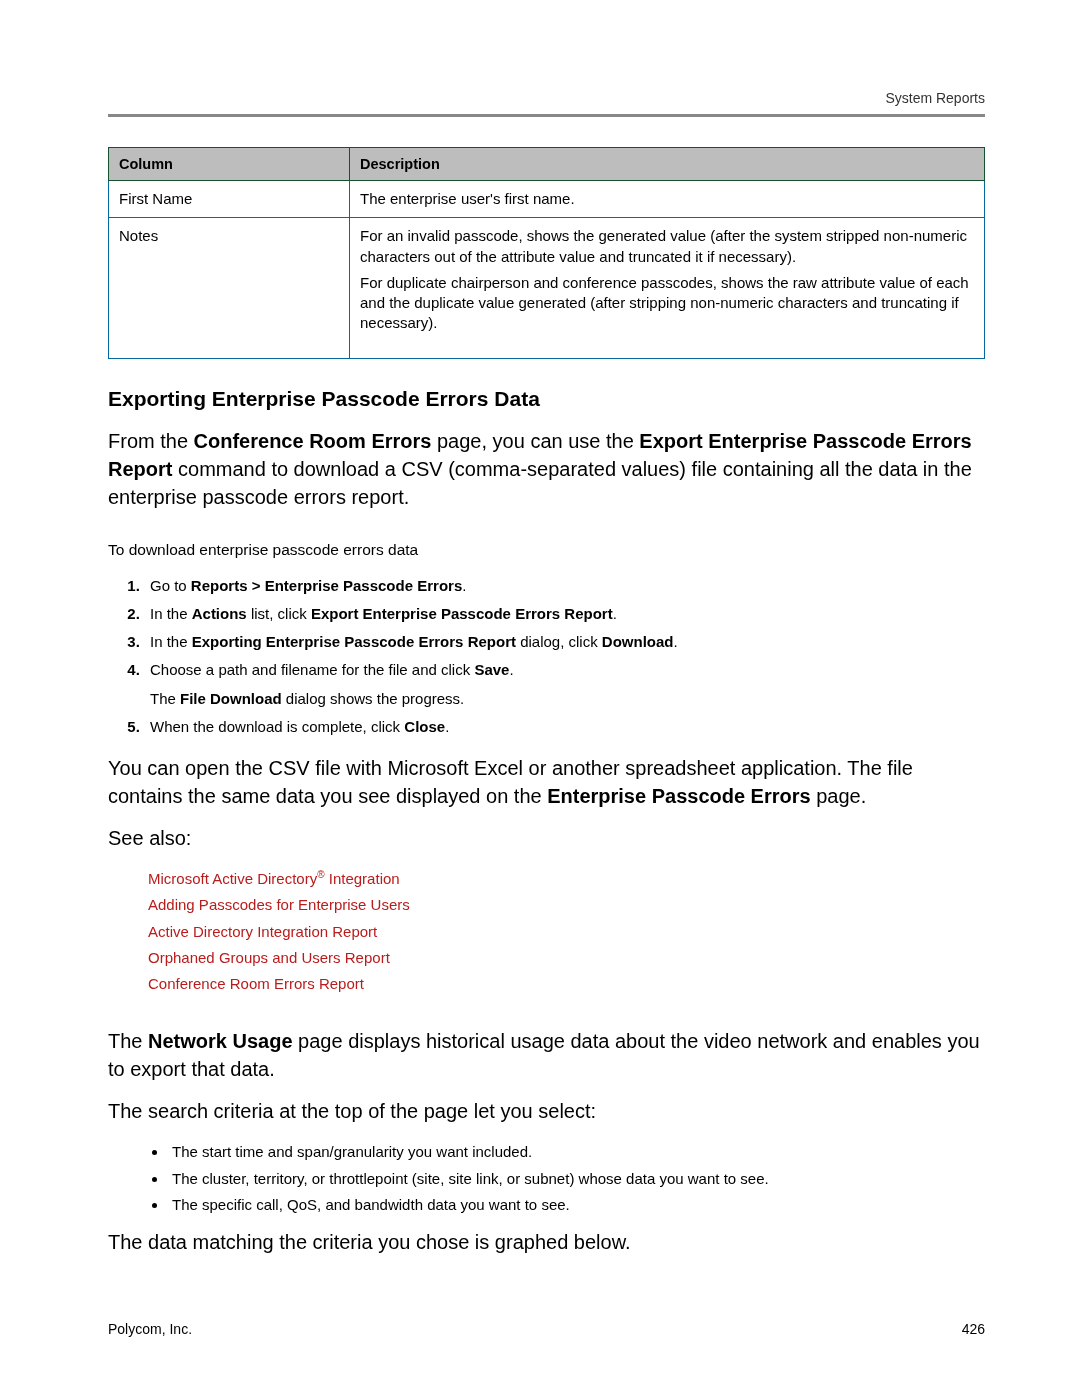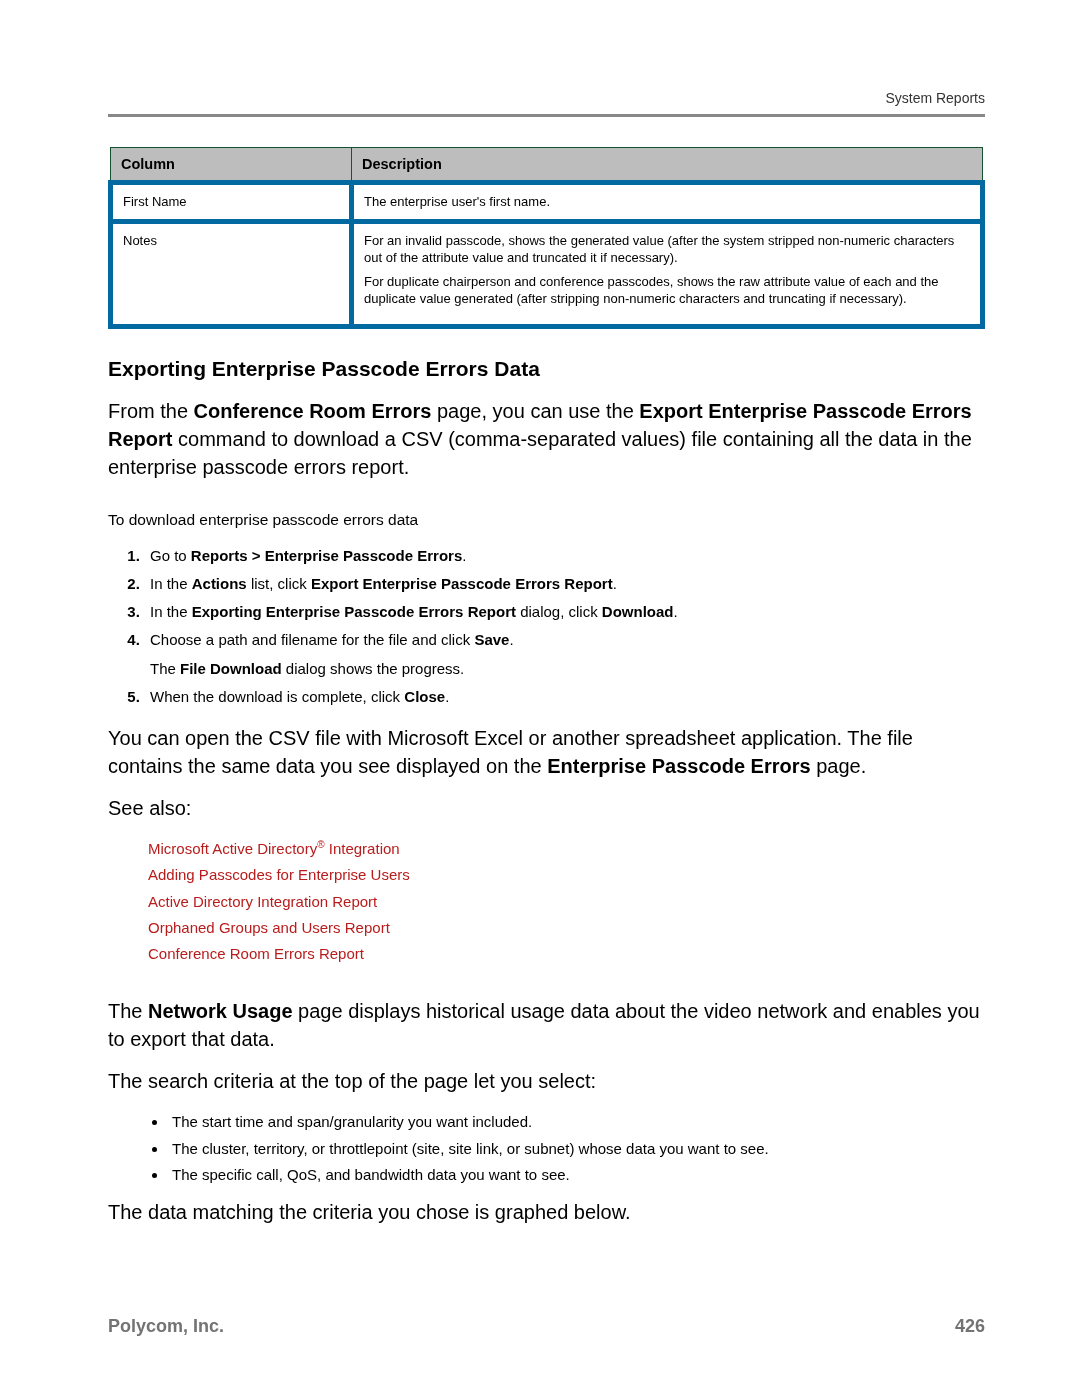--- a/index.html
+++ b/index.html
@@ -36,30 +36,30 @@
 table.data-table th {
   background: #bdbdbd;
   text-align: left;
   font-weight: bold;
   font-size: 14.5px;
   padding: 8px 10px;
   border: 1px solid #14532d;
 }
 table.data-table td {
   padding: 8px 10px;
-  border: 5px solid #0369a1;
-  font-size: 13px;
+  border: 1px solid #0369a1;
+  font-size: 15px;
   vertical-align: top;
   line-height: 1.35;
 }
 table.data-table td p {
   margin: 0 0 6px 0;
 }
 table.data-table td p:last-child {
-  margin-bottom: 8px;
+  margin-bottom: 16px;
 }
 .col-column { width: 220px; }
 h2.section {
   font-size: 21px;
   font-weight: bold;
   margin: 0 0 16px 0;
 }
 p.body {
   margin: 0 0 14px 0;
   line-height: 1.4;
@@ -112,23 +112,22 @@
 ul.bullets li {
   padding-left: 4px;
 }
 .footer {
   position: absolute;
   bottom: 60px;
   left: 108px;
   right: 95px;
   display: flex;
   justify-content: space-between;
-  font-size: 18px;
-  color: #737373;
-  font-weight: bold;
+  font-size: 14px;
+  color: #000000;
 }
 .b { font-weight: bold; }
 sup { font-size: 10px; }
 </style>
 </head>
 <body>
 
 <div class="page">
 
   <div class="header-label">System Reports</div>

